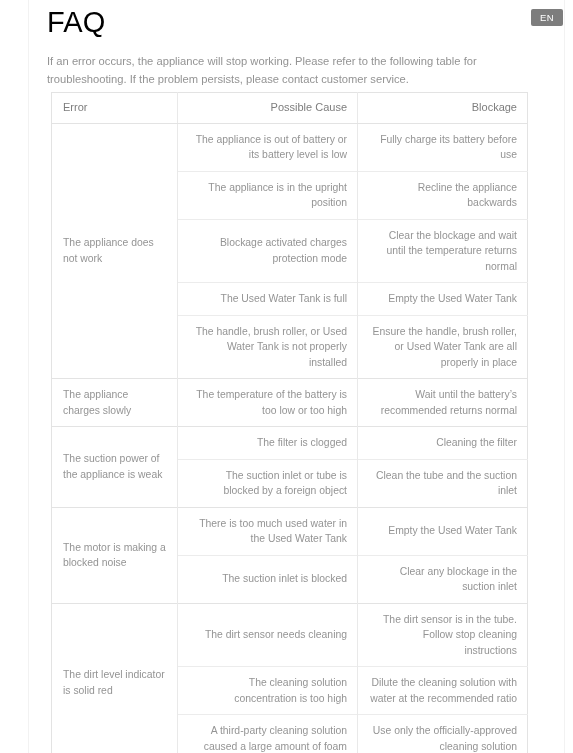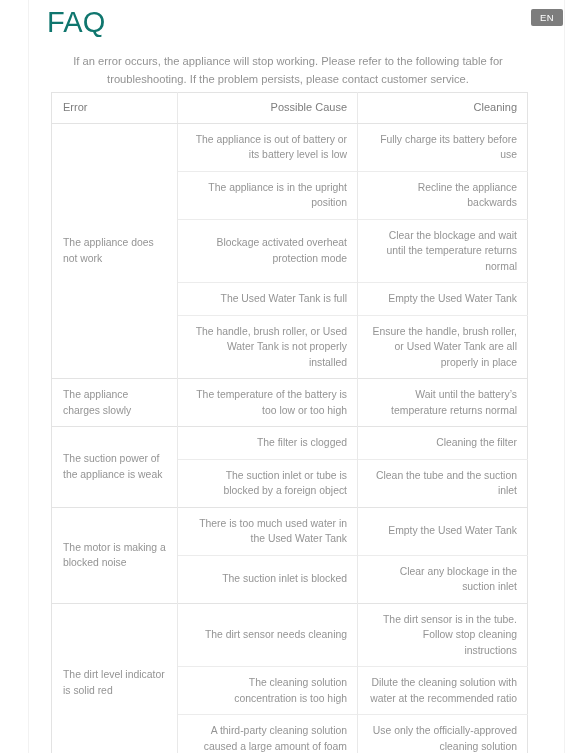--- a/index.html
+++ b/index.html
@@ -56,36 +56,35 @@
     letter-spacing: 0.4px;
     font-family: "Liberation Sans", sans-serif;
   }
 
   .page-title {
     position: absolute;
     left: 47px;
     top: 4px;
     font-size: 29px;
     line-height: 36px;
-    color: #0f766e;
+    color: #000000;
     font-weight: normal;
     letter-spacing: 0.2px;
     margin: 0;
   }
 
   .intro {
     position: absolute;
     left: 47px;
     top: 53px;
     width: 482px;
     font-size: 11.2px;
     line-height: 17.5px;
     color: #939393;
     margin: 0;
-    text-align: center;
   }
 
   .faq-table {
     position: absolute;
     left: 51px;
     top: 92px;
     width: 476px;
     border-collapse: collapse;
     table-layout: fixed;
     border: 1px solid #e3e3e3;
@@ -158,49 +157,49 @@
     <table class="faq-table">
       <colgroup>
         <col class="c-error">
         <col class="c-cause">
         <col class="c-sol">
       </colgroup>
       <thead>
         <tr>
           <th>Error</th>
           <th class="sep-l">Possible Cause</th>
-          <th class="sep-l">Cleaning</th>
+          <th class="sep-l">Blockage</th>
         </tr>
       </thead>
       <tbody id="faq-body">
           <tr class="group-start">
             <td class="error-cell c1" rowspan="5">The appliance does not work</td>
             <td class="c2 sep-l">The appliance is out of battery or its battery level is low</td>
             <td class="c3 sep-l">Fully charge its battery before use</td>
           </tr>
           <tr class="row-inner">
             <td class="c2 sep-l">The appliance is in the upright position</td>
             <td class="c3 sep-l">Recline the appliance backwards</td>
           </tr>
           <tr class="row-inner">
-            <td class="c2 sep-l">Blockage activated overheat protection mode</td>
+            <td class="c2 sep-l">Blockage activated charges protection mode</td>
             <td class="c3 sep-l">Clear the blockage and wait until the temperature returns normal</td>
           </tr>
           <tr class="row-inner">
             <td class="c2 sep-l">The Used Water Tank is full</td>
             <td class="c3 sep-l">Empty the Used Water Tank</td>
           </tr>
           <tr class="row-inner">
             <td class="c2 sep-l">The handle, brush roller, or Used Water Tank is not properly installed</td>
             <td class="c3 sep-l">Ensure the handle, brush roller, or Used Water Tank are all properly in place</td>
           </tr>
           <tr class="group-start">
             <td class="error-cell c1" rowspan="1">The appliance charges slowly</td>
             <td class="c2 sep-l">The temperature of the battery is too low or too high</td>
-            <td class="c3 sep-l">Wait until the battery’s temperature returns normal</td>
+            <td class="c3 sep-l">Wait until the battery’s recommended returns normal</td>
           </tr>
           <tr class="group-start">
             <td class="error-cell c1" rowspan="2">The suction power of the appliance is weak</td>
             <td class="c2 sep-l">The filter is clogged</td>
             <td class="c3 sep-l">Cleaning the filter</td>
           </tr>
           <tr class="row-inner">
             <td class="c2 sep-l">The suction inlet or tube is blocked by a foreign object</td>
             <td class="c3 sep-l">Clean the tube and the suction inlet</td>
           </tr>

